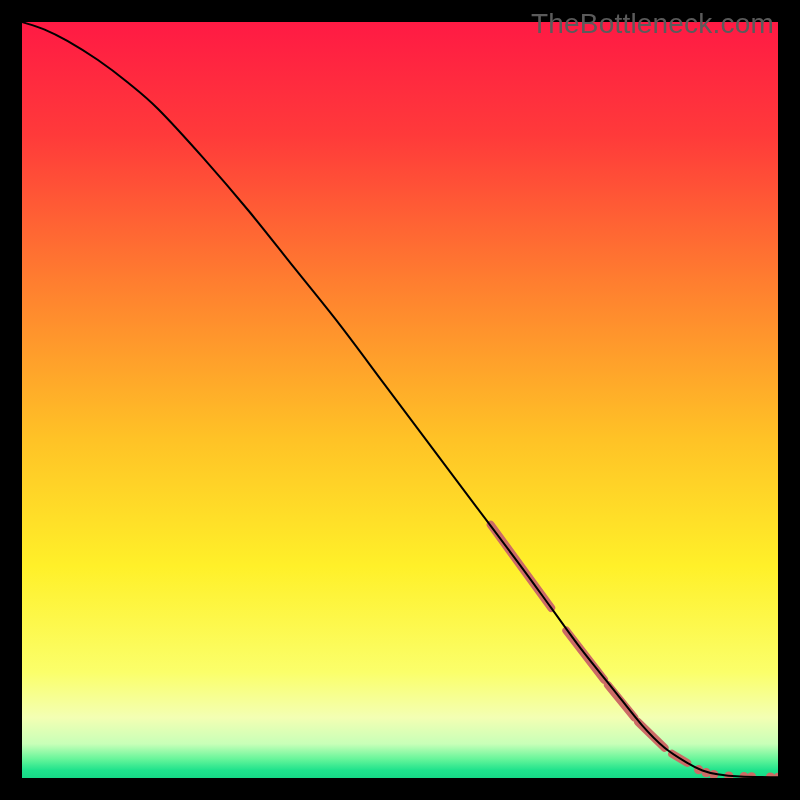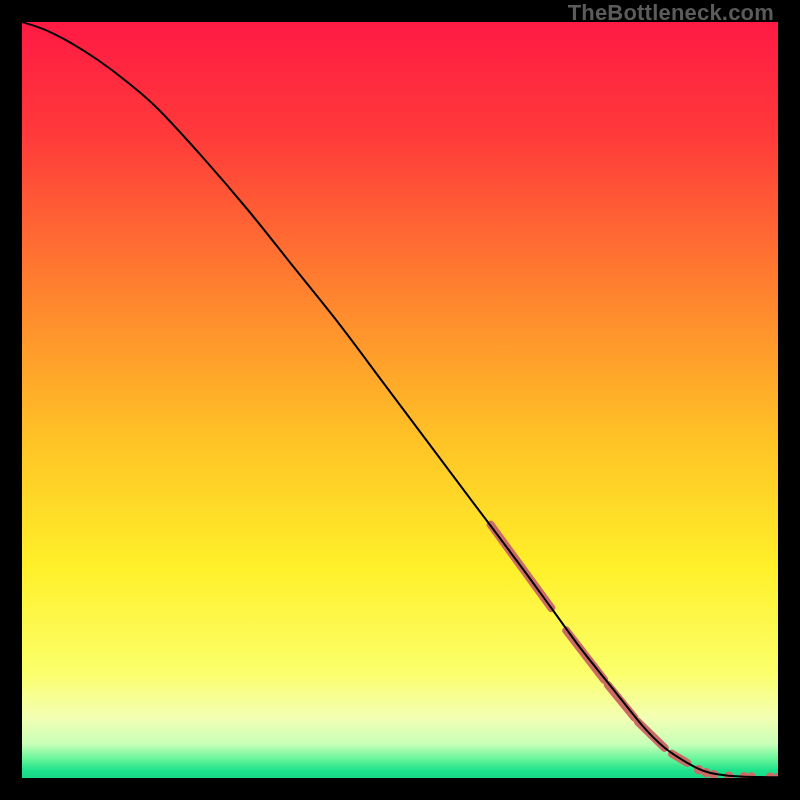--- a/index.html
+++ b/index.html
@@ -21,26 +21,26 @@
   }
   .plot {
     position: absolute;
     left: 0;
     top: 0;
     width: 756px;
     height: 756px;
   }
   .watermark {
     position: absolute;
-    top: 0;
+    top: 8px;
     right: 26px;
     color: #5b5b5b;
-    font-size: 22px;
+    font-size: 28px;
     letter-spacing: 0.2px;
-    font-weight: 700;
+    font-weight: 400;
     user-select: none;
   }
 </style>
 </head>
 <body>
 
 <div class="frame">
   <svg class="plot" viewBox="0 0 756 756" preserveAspectRatio="none">
     <defs>
       <linearGradient id="bg-grad" x1="0" y1="0" x2="0" y2="1">

